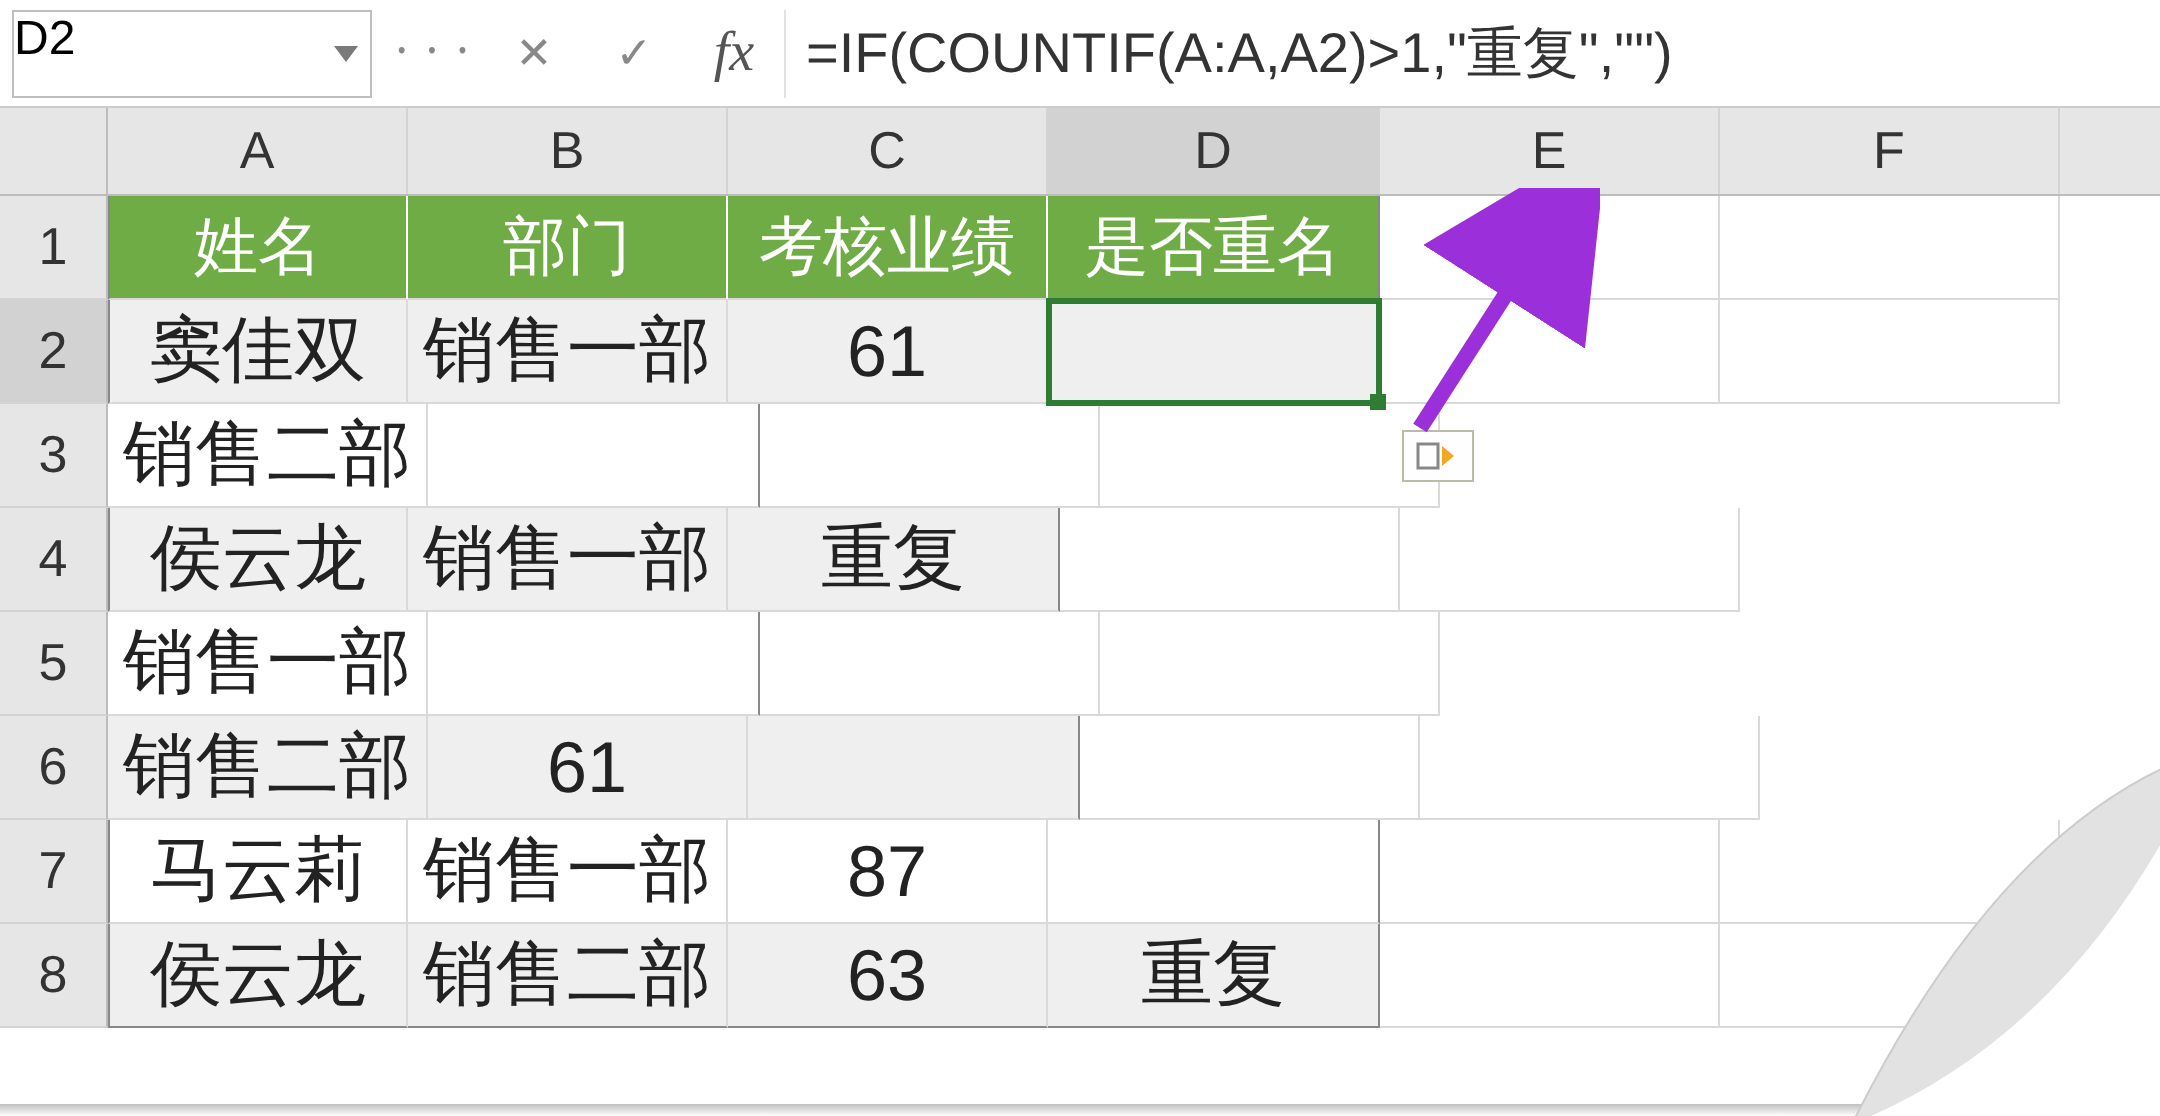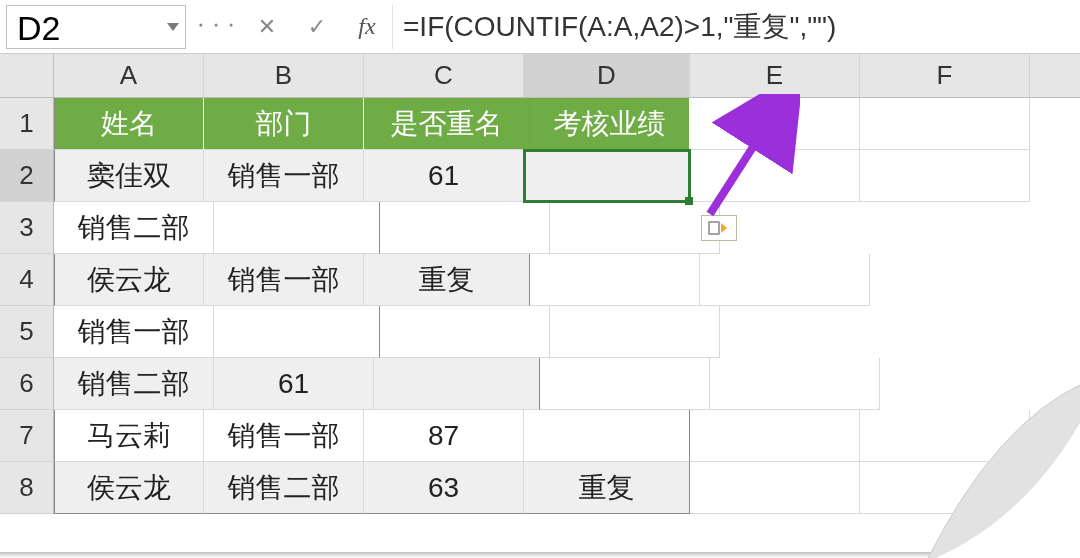--- a/index.html
+++ b/index.html
@@ -18,23 +18,22 @@
     height: 54px;
     border-bottom: 1px solid #ccc;
     background: #fff;
   }
   .name-box {
     width: 180px;
     height: 44px;
     border: 1px solid #bfbfbf;
     margin: 4px 6px;
     display: flex;
-    align-items: flex-end;
-    padding-left: 10px;
-    font-size: 34px;
+    align-items: flex-start;
+    font-size: 24px;
     position: relative;
     background: #fff;
   }
   .name-box .dd {
     position: absolute;
     right: 6px;
     top: 50%;
     transform: translateY(-50%);
     width: 0; height: 0;
     border-left: 6px solid transparent;
@@ -52,21 +51,21 @@
   .fb-btn {
     width: 34px;
     height: 34px;
     display: flex;
     align-items: center;
     justify-content: center;
     font-size: 22px;
     color: #888;
   }
   .fb-dots { font-size: 22px; letter-spacing: 2px; color: #888; }
-  .fx-btn { font-style: italic; font-family: "Times New Roman", serif; font-size: 24px; color: #555; }
+  .fx-btn { font-style: italic; font-family: "Times New Roman", serif; font-size: 28px; color: #555; }
   .formula-input {
     flex: 1;
     height: 44px;
     padding-left: 10px;
     font-size: 28px;
     color: #333;
     display: flex;
     align-items: center;
     border-left: 1px solid #e2e2e2;
   }
@@ -113,37 +112,37 @@
     font-size: 26px;
     color: #333;
   }
   .row-h.sel { background: #d2d2d2; }
   .cell {
     border-right: 1px solid #d9d9d9;
     border-bottom: 1px solid #d9d9d9;
     display: flex;
     align-items: center;
     justify-content: center;
-    font-size: 28px;
+    font-size: 36px;
     color: #222;
     position: relative;
     background: #fff;
   }
   .wA { width: 150px; }
   .wB { width: 160px; }
   .wC { width: 160px; }
   .wD { width: 166px; }
   .wE { width: 170px; }
   .wF { width: 170px; }
 
   .hdr-cell {
     background: #6fac46;
     color: #fff;
     font-weight: 500;
-    font-size: 28px;
+    font-size: 32px;
     border-right: 1px solid #fff;
   }
   .hdr-cell:first-of-type { border-left: 1px solid #6fac46; }
 
   .stripe { background: #efefef; }
 
   .tbl-border-l { border-left: 1px solid #888; }
   .tbl-border-r { border-right: 1px solid #888 !important; }
   .tbl-border-b { border-bottom: 1px solid #888 !important; }
 
@@ -231,22 +230,22 @@
     <div class="col-h wC">C</div>
     <div class="col-h wD sel">D</div>
     <div class="col-h wE">E</div>
     <div class="col-h wF">F</div>
   </div>
 
   <div class="row">
     <div class="row-h">1</div>
     <div class="cell hdr-cell wA tbl-border-l">姓名</div>
     <div class="cell hdr-cell wB">部门</div>
+    <div class="cell hdr-cell wC">考核业绩</div>
     <div class="cell hdr-cell wD tbl-border-r">是否重名</div>
-    <div class="cell hdr-cell wC">考核业绩</div>
     <div class="cell wE"></div>
     <div class="cell wF"></div>
   </div>
 
   <div class="row">
     <div class="row-h sel">2</div>
     <div class="cell wA stripe tbl-border-l">窦佳双</div>
     <div class="cell wB stripe">销售一部</div>
     <div class="cell wC stripe">61</div>
     <div class="cell wD stripe selected-cell tbl-border-r">

